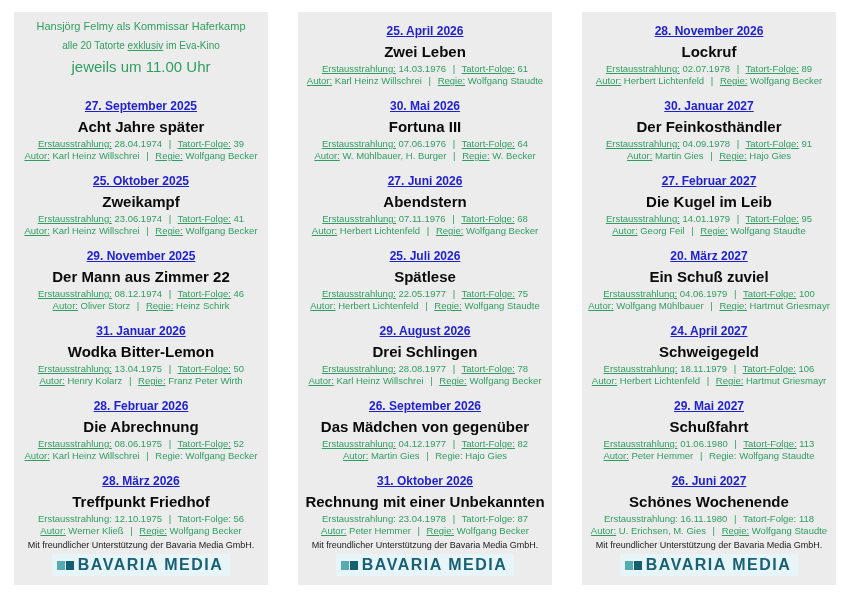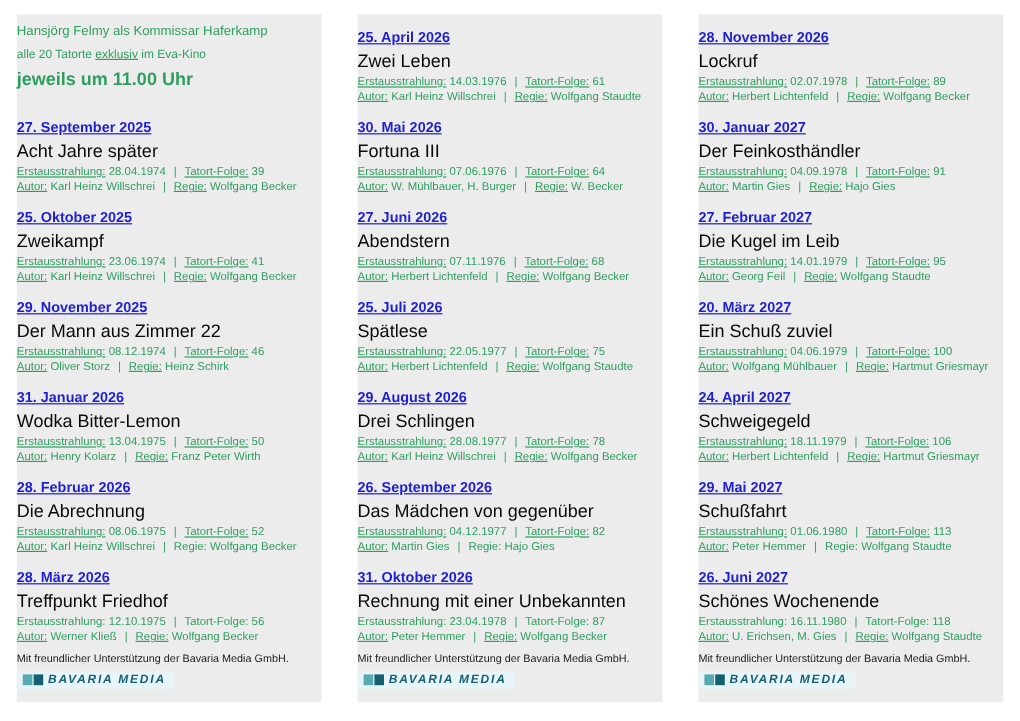--- a/index.html
+++ b/index.html
@@ -5,42 +5,42 @@
   :root{
     --green:#2f9e60; --blue:#1e1ed2; --panel:#ececec; --ink:#0a0a0a;
     --footer-ink:#1a1a1a; --logo-bg:#e8f5f8; --logo-sq1:#56aab2; --logo-sq2:#156070; --logo-text:#186076;
   }
   *{box-sizing:border-box;margin:0;padding:0;}
   html,body{width:850px;height:601px;background:#ffffff;overflow:hidden;}
   body{font-family:"Liberation Sans",sans-serif;}
   .page{display:flex;justify-content:space-between;padding:12px 14px 0 14px;width:850px;}
   .panel{
     width:254px;height:573px;background:var(--panel);
-    display:flex;flex-direction:column;padding-top:0;
+    text-align:center;display:flex;flex-direction:column;padding-top:0;
   }
   .intro{height:75px;padding-top:8px;}
   .intro-line1{color:var(--green);font-size:11px;margin-bottom:8px;}
   .intro-line2{color:var(--green);font-size:10px;font-weight:normal;margin-bottom:7px;}
   .intro-line2 .u{text-decoration:underline;}
-  .intro-line3{color:var(--green);font-size:15px;font-weight:bold;}
+  .intro-line3{color:var(--green);font-size:15px;font-weight:normal;}
   .entries{display:block;}
   .entry{height:75px;padding-top:12px;overflow:visible;}
   .e-date{color:var(--blue);font-weight:bold;font-size:12px;margin-bottom:5px;text-decoration:underline;}
-  .e-title{color:var(--ink);font-weight:normal;font-size:15px;margin-bottom:3px;white-space:nowrap;}
+  .e-title{color:var(--ink);font-weight:bold;font-size:15px;margin-bottom:3px;white-space:nowrap;}
   .e-line{color:var(--green);font-size:9.5px;line-height:12px;white-space:nowrap;}
   .e-line .lbl{color:var(--green);}
   .e-line .lbl.u{text-decoration:underline;}
   .e-line .sep{margin:0 4px;}
   .panel-footer{margin-top:auto;padding-bottom:9px;}
   .support-text{color:var(--footer-ink);font-size:9px;margin-bottom:4px;}
   .logo{display:inline-flex;align-items:center;background:var(--logo-bg);padding:2px 7px 2px 5px;}
   .logo .sq{width:8px;height:9px;display:inline-block;}
   .logo .sq1{background:var(--logo-sq1);margin-right:1px;}
   .logo .sq2{background:var(--logo-sq2);margin-right:4px;}
-  .logo-text{color:var(--logo-text);font-weight:bold;font-size:10px;letter-spacing:1.5px;font-style:italic;}
+  .logo-text{color:var(--logo-text);font-weight:bold;font-size:16px;letter-spacing:1.5px;}
 </style>
 </head>
 <body>
 
 <div class="page">
 
   <div class="panel">
     <div class="intro">
       <div class="intro-line1">Hansjörg Felmy als Kommissar Haferkamp</div>
       <div class="intro-line2"><span>alle 20 Tatorte </span><span class="u">exklusiv</span><span> im Eva-Kino</span></div>

